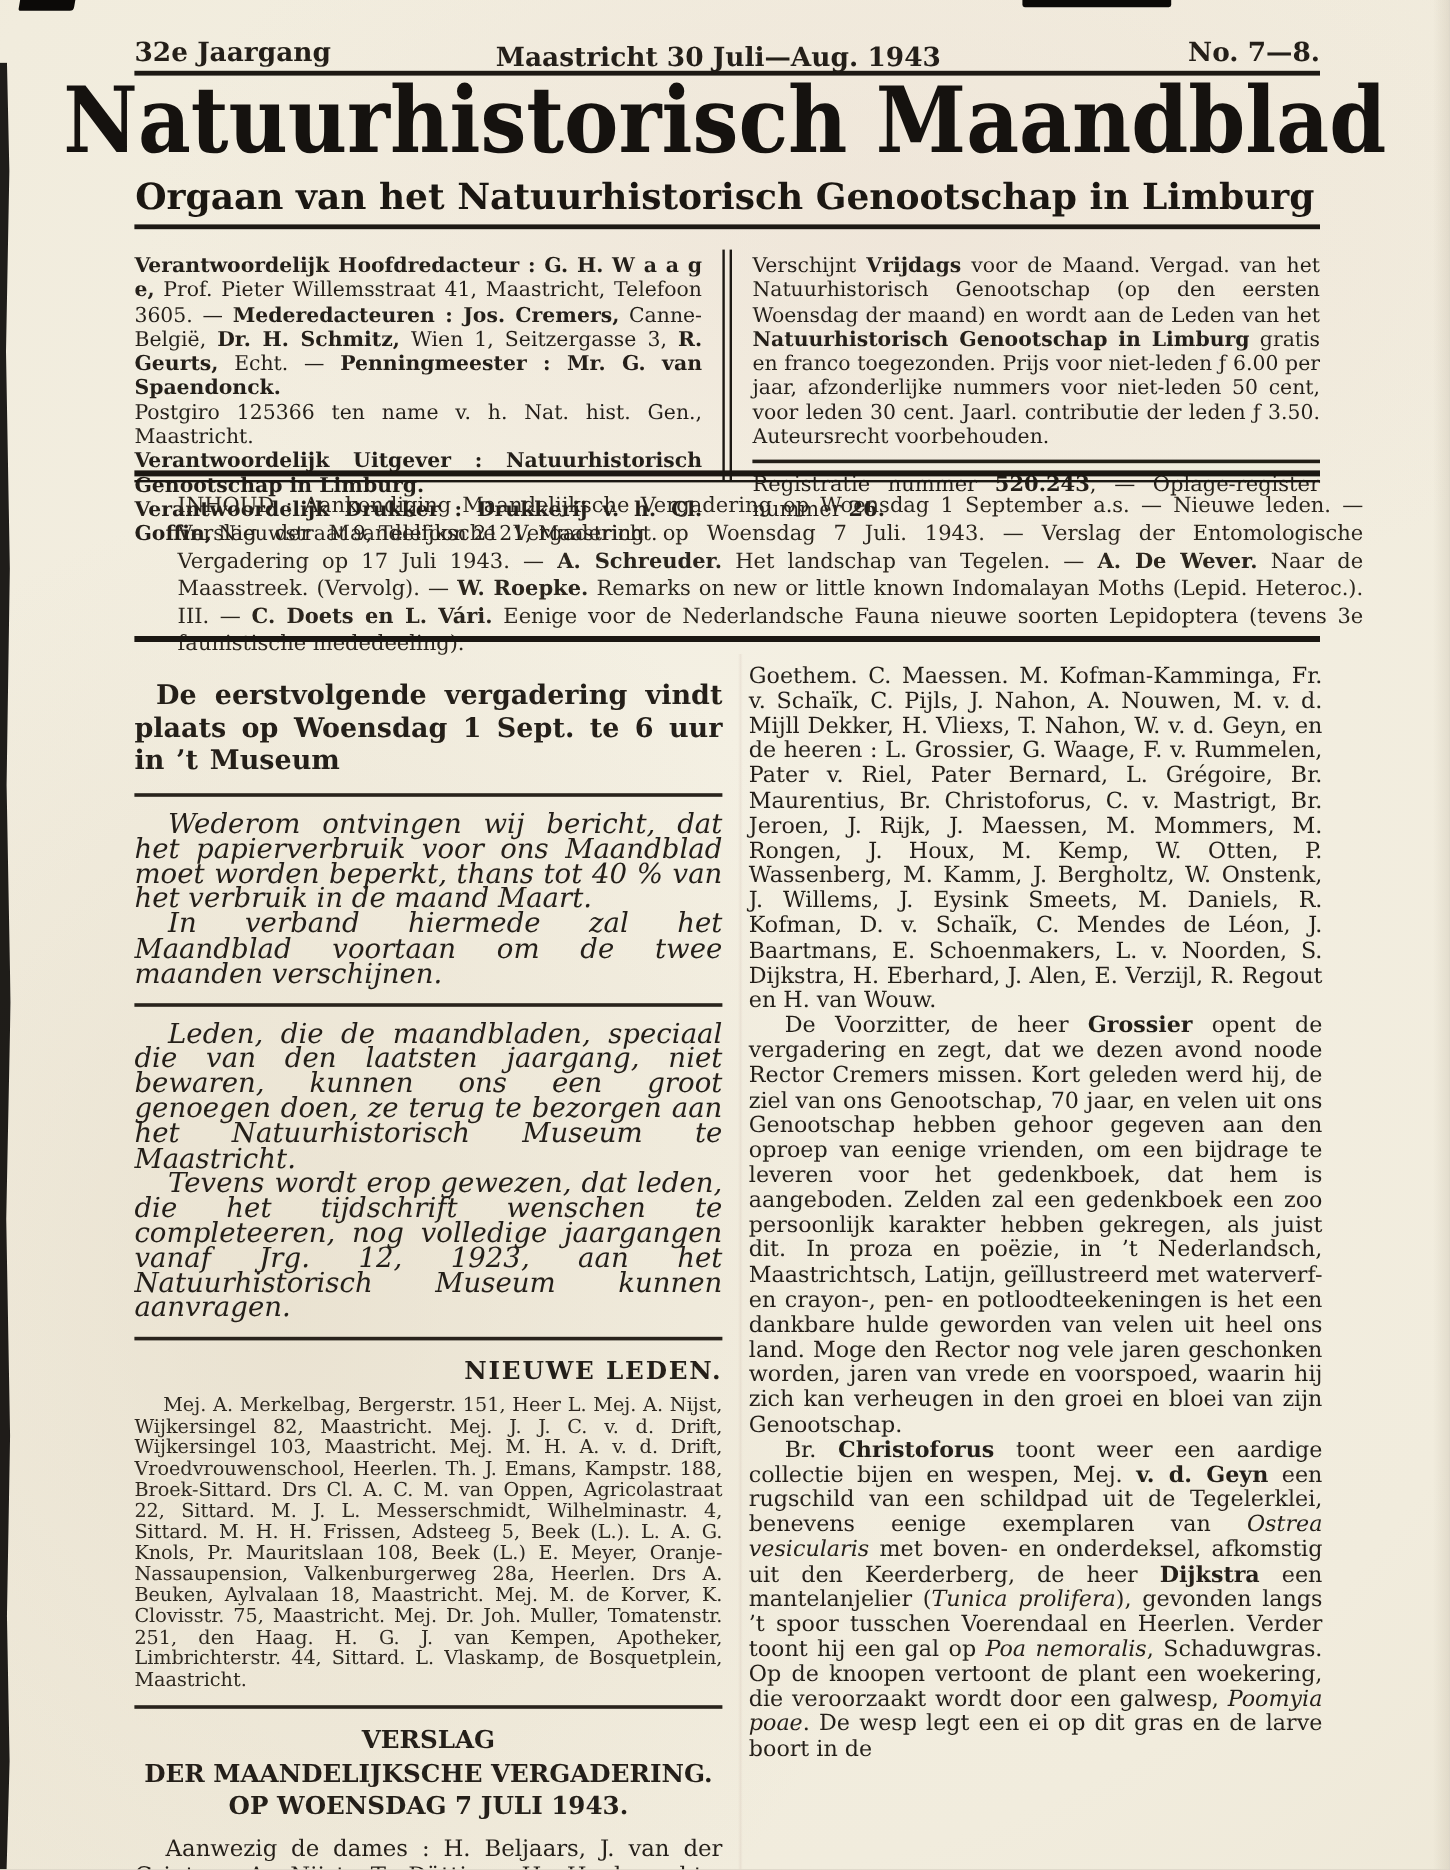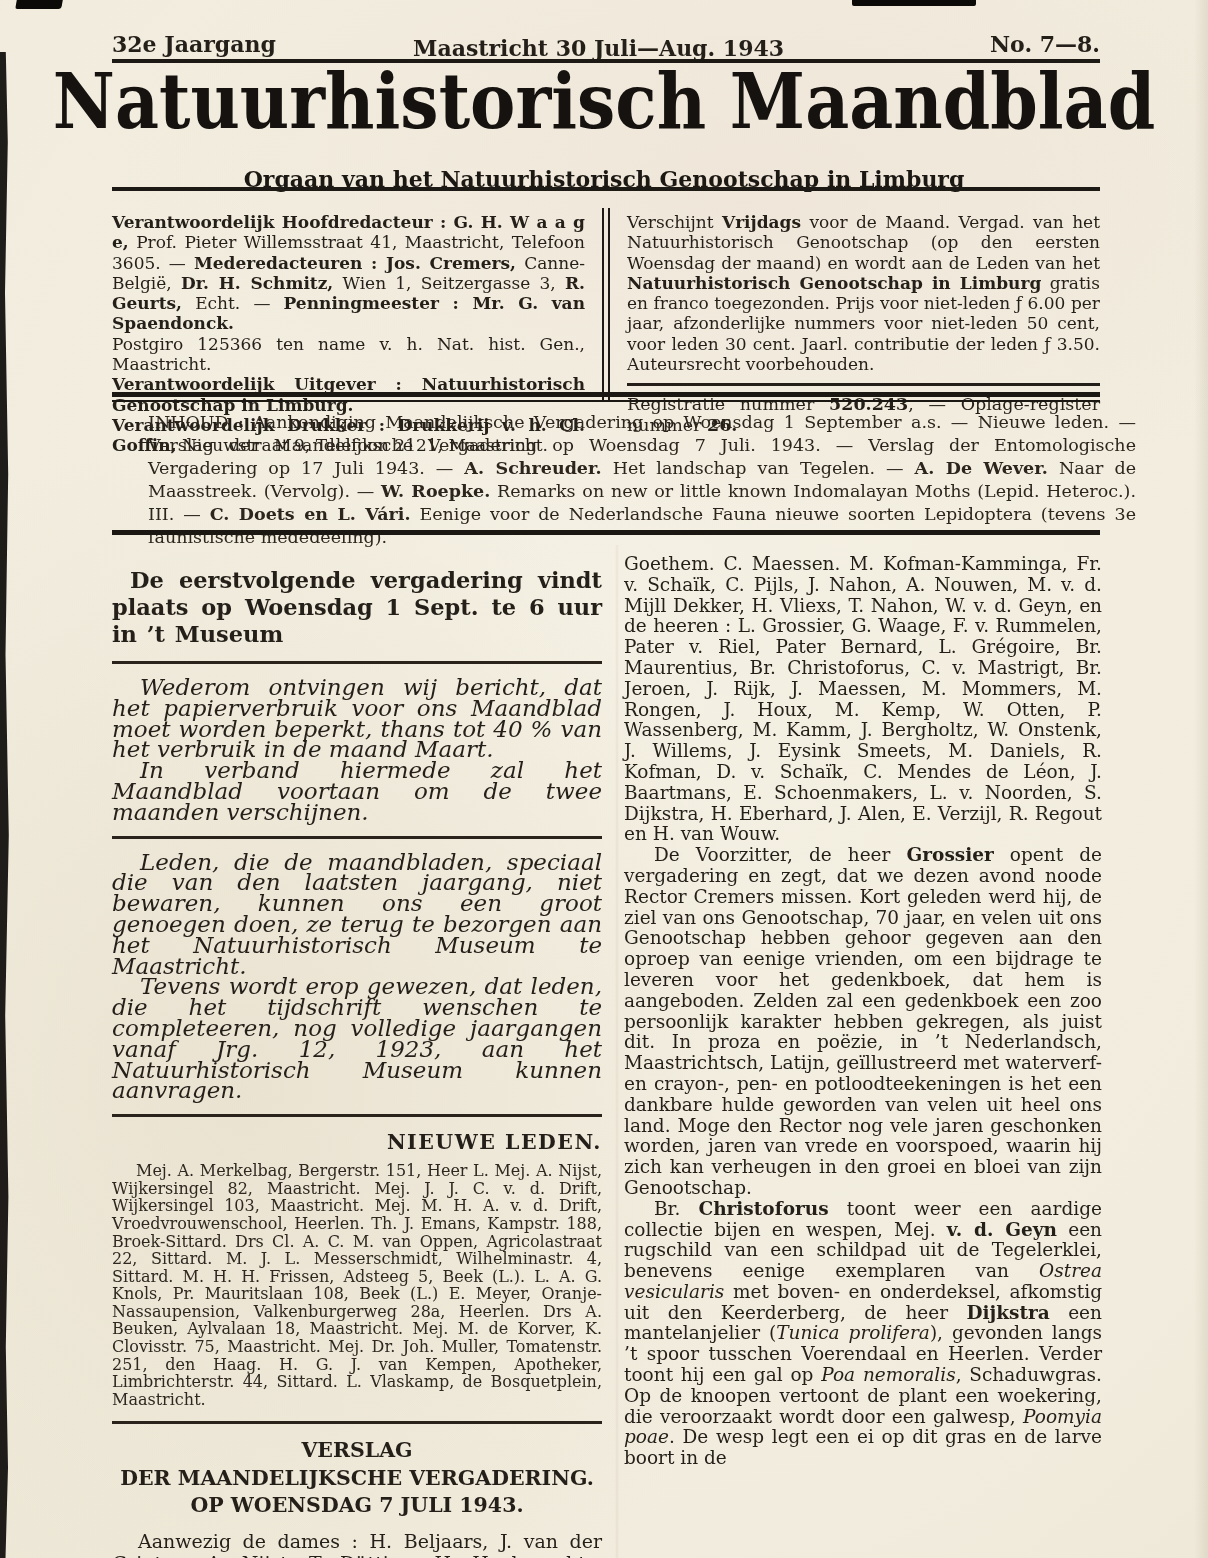--- a/index.html
+++ b/index.html
@@ -35,21 +35,21 @@
   .header-date{position:absolute;left:50%;top:4px;transform:translateX(-52%);white-space:nowrap;}
   .header-no{position:absolute;right:0;top:0;}
   .rule-header{position:absolute;left:112px;top:59px;width:988px;height:4px;background:#1d1914;}
 
   .title{
     position:absolute;left:0;top:62px;width:100%;text-align:center;
     font-weight:bold;font-size:68px;letter-spacing:0px;color:#15120f;
     transform:scale(1,1.12);transform-origin:50% 60%;
     white-space:nowrap;
   }
-  .subtitle{position:absolute;left:0;top:166px;width:100%;text-align:center;font-weight:bold;font-size:22px;color:#1b1712;}
+  .subtitle{position:absolute;left:0;top:147px;width:100%;text-align:center;font-weight:bold;font-size:30px;color:#1b1712;}
   .rule-subtitle{position:absolute;left:112px;top:187px;width:988px;height:4px;background:#1d1914;}
 
   
   .colophon{position:absolute;left:112px;top:212px;width:988px;display:flex;}
   .colophon-col{width:473px;font-size:17px;line-height:20.3px;text-align:justify;}
   .colophon-col p{margin:0;}
   .colophon-gutter{width:42px;position:relative;flex:none;}
   .colophon-gutter::before,.colophon-gutter::after{
     content:"";position:absolute;top:-4px;height:192px;width:2px;background:#1d1914;
   }

